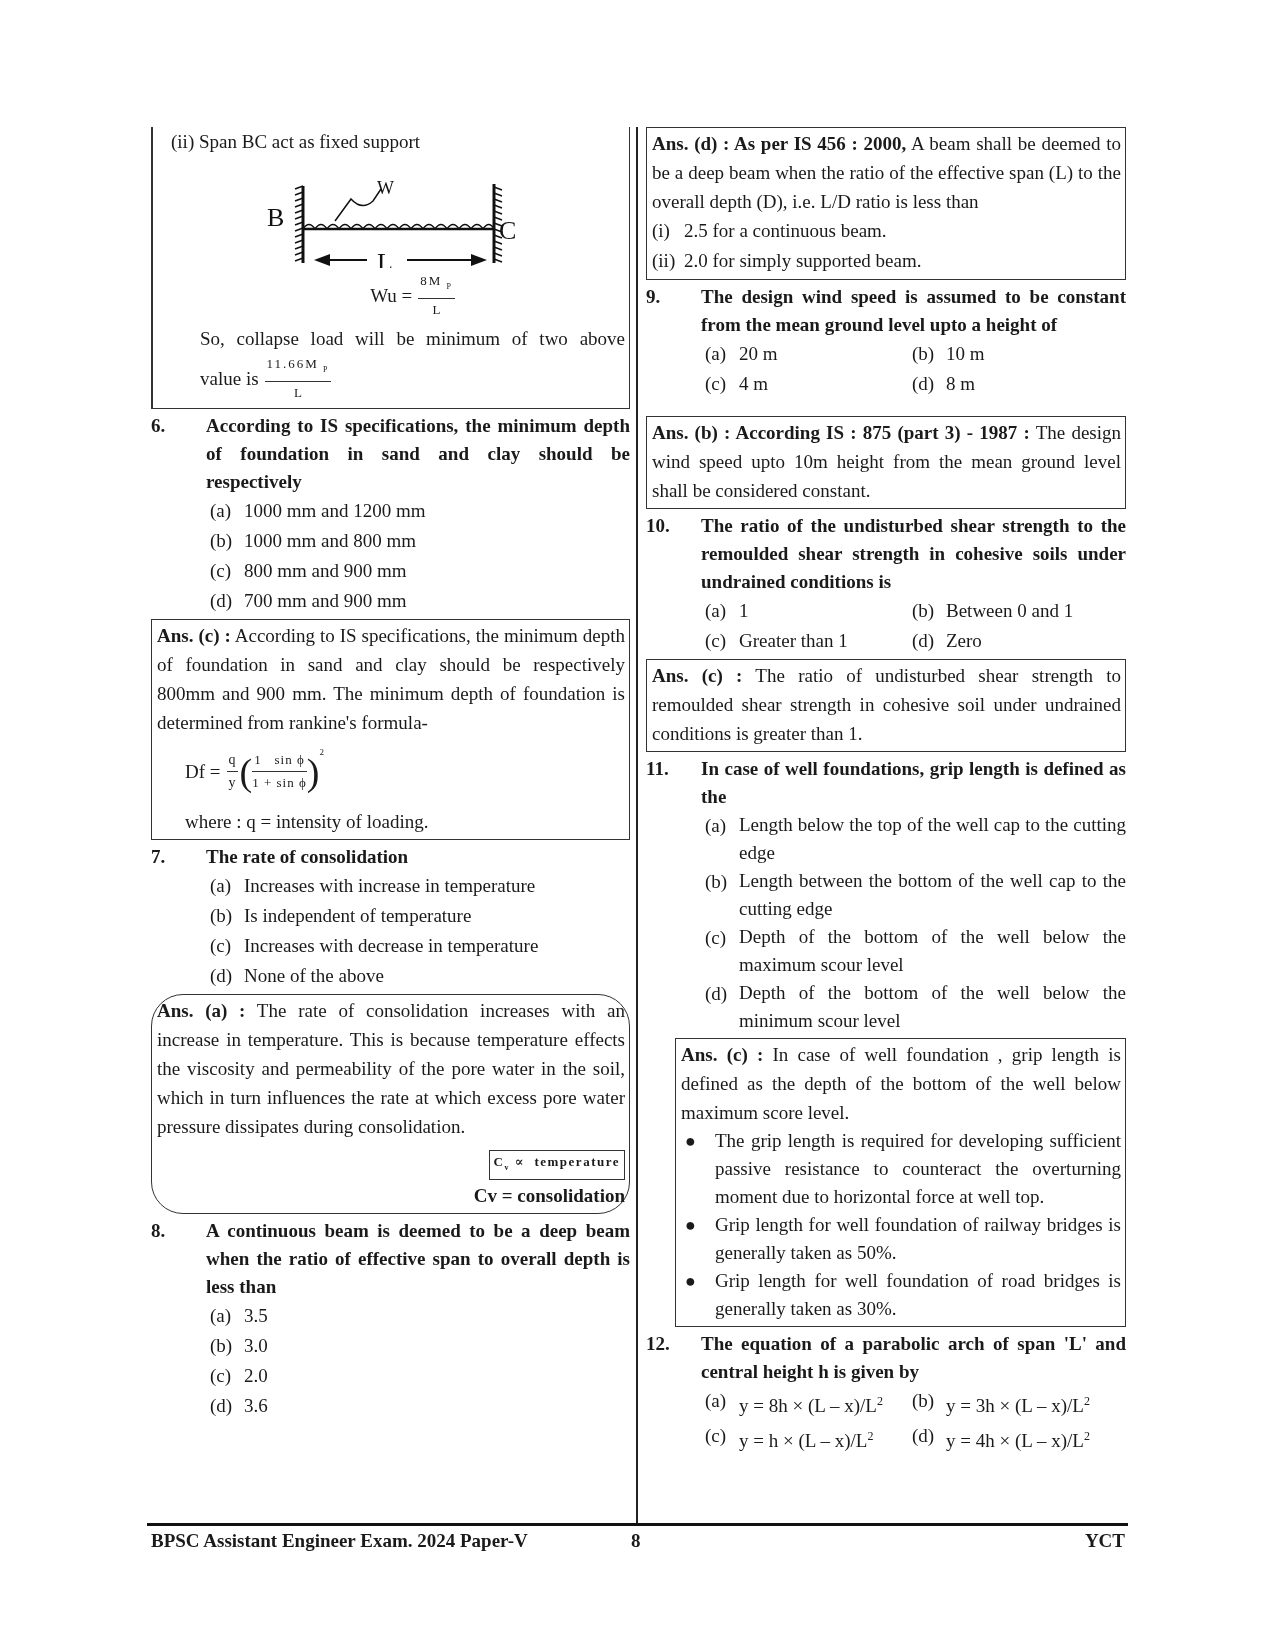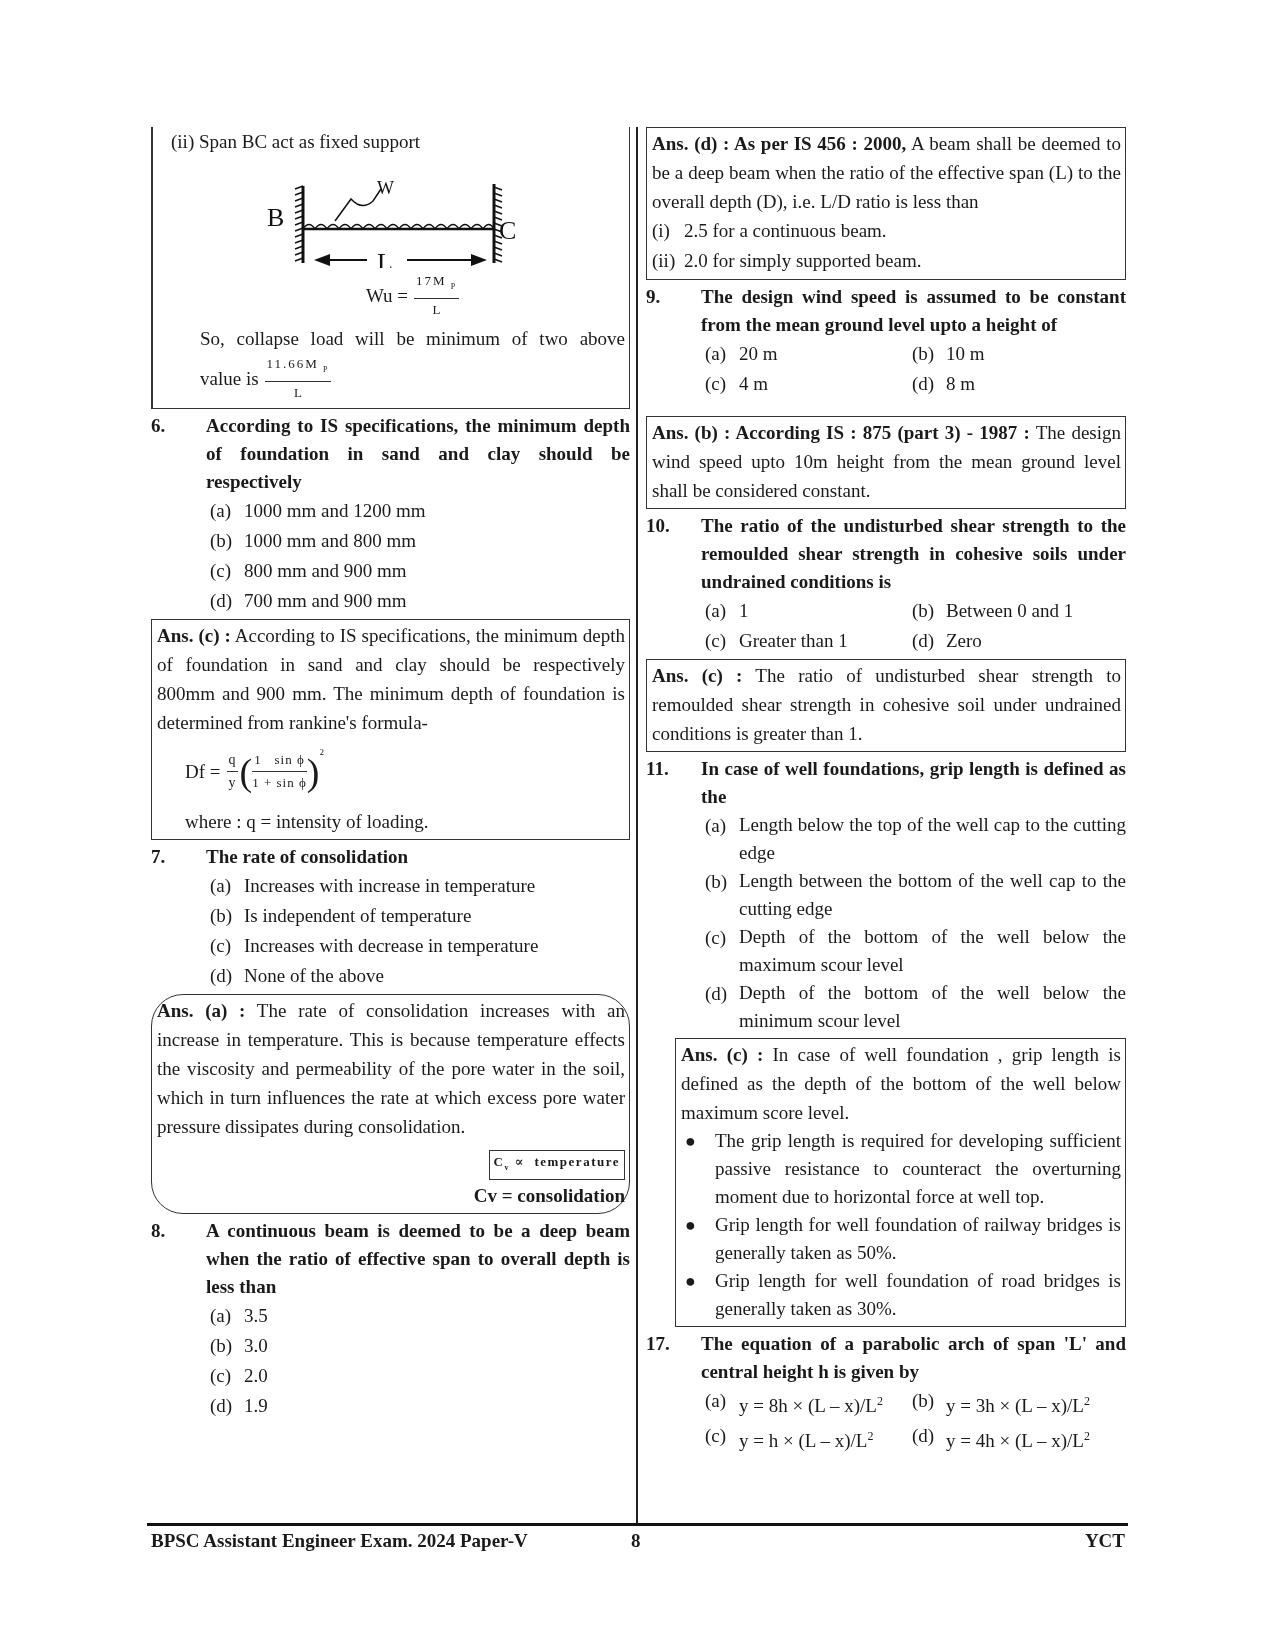--- a/index.html
+++ b/index.html
@@ -96,21 +96,21 @@
         <polygon points="320,104 304,98 304,110" fill="#111"></polygon>
         <text x="100" y="70" font-size="26" fill="#111">B</text>
         <text x="332" y="83" font-size="26" fill="#111">C</text>
         <text x="210" y="38" font-size="18" fill="#111">W</text>
         <text x="210" y="115" font-size="26" fill="#111">L</text>
       </svg>
     </div>
     <div style="padding-left:33px; height:56px; display:flex; align-items:center;justify-content:center;">
       <span>Wu =</span>
       <span class="frac">
-        <span class="n"><span>17M</span><sub>P</sub></span>
+        <span class="n"><span>8M</span><sub>P</sub></span>
         <span class="d">L</span>
       </span>
     </div>
     <div class="line just" style="padding-left:33px; padding-right:0;">So, collapse load will be minimum of two above</div>
     <div style="padding-left:33px; height:52px; display:flex; align-items:center;">
       <span>value is</span>
       <span class="frac">
         <span class="n"><span>11.66M</span><sub>P</sub></span>
         <span class="d">L</span>
       </span>
@@ -200,21 +200,21 @@
     <div class="opt">
         <span class="lbl">(b)</span>
         <span class="txt">3.0</span>
       </div>
     <div class="opt">
         <span class="lbl">(c)</span>
         <span class="txt">2.0</span>
       </div>
     <div class="opt">
         <span class="lbl">(d)</span>
-        <span class="txt">1.9</span>
+        <span class="txt">3.6</span>
       </div>
   </div>
 </div>
 
 <div class="divider"></div>
 
 <div class="col col-right">
 
   <div class="box">
     <div class="line"><span class="ans-label">Ans. (d) : As per IS 456 : 2000,</span> <span>A beam shall be deemed to be a deep beam when the ratio of the effective span (L) to the overall depth (D), i.e. L/D ratio is less than</span></div>
@@ -312,21 +312,21 @@
         <span class="dot">●</span>
         <span class="txt">Grip length for well foundation of railway bridges is generally taken as 50%.</span>
       </div>
     <div class="bullet">
         <span class="dot">●</span>
         <span class="txt">Grip length for well foundation of road bridges is generally taken as 30%.</span>
       </div>
   </div>
 
   <div class="q">
-    <span class="num">17.</span>
+    <span class="num">12.</span>
     <span class="text">The equation of a parabolic arch of span 'L' and central height h is given by</span>
   </div>
   <div class="opt-grid" style="grid-template-columns: 207px 1fr;">
     <div class="opt">
         <span class="lbl">(a)</span>
         <span class="txt" style="white-space:nowrap;"><span>y = 8h × (L – x)/L</span><sup style="font-size:12px;">2</sup></span>
       </div>
     <div class="opt">
         <span class="lbl">(b)</span>
         <span class="txt" style="white-space:nowrap;"><span>y = 3h × (L – x)/L</span><sup style="font-size:12px;">2</sup></span>

